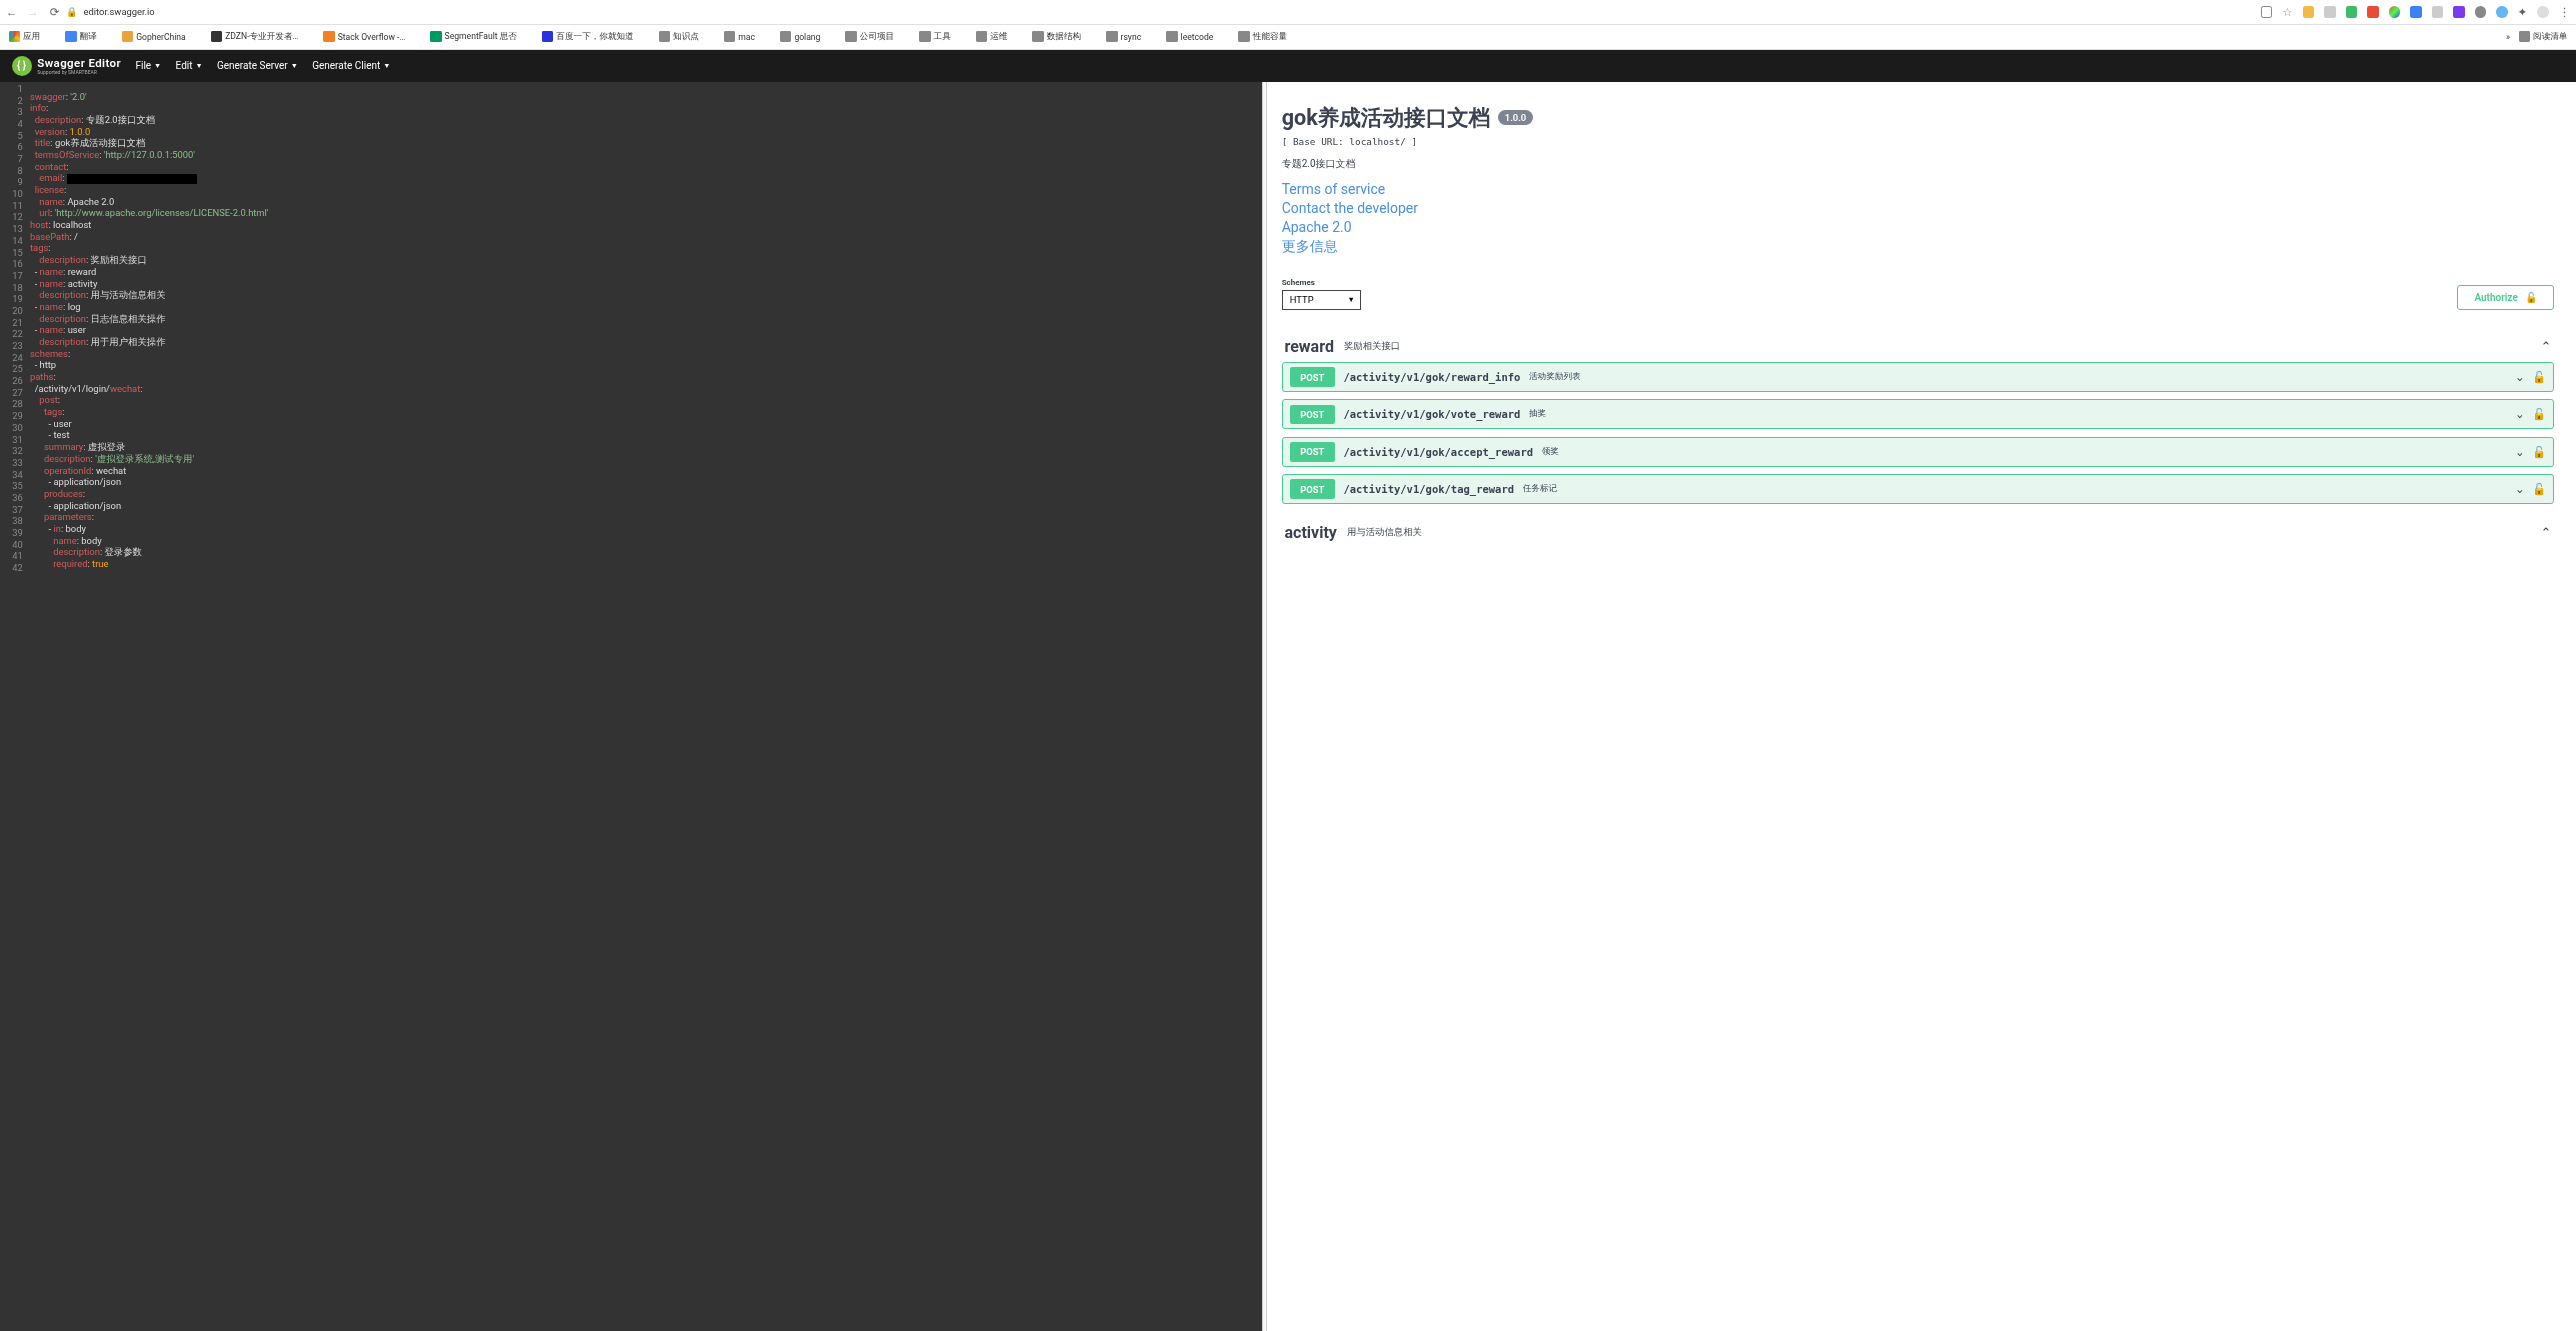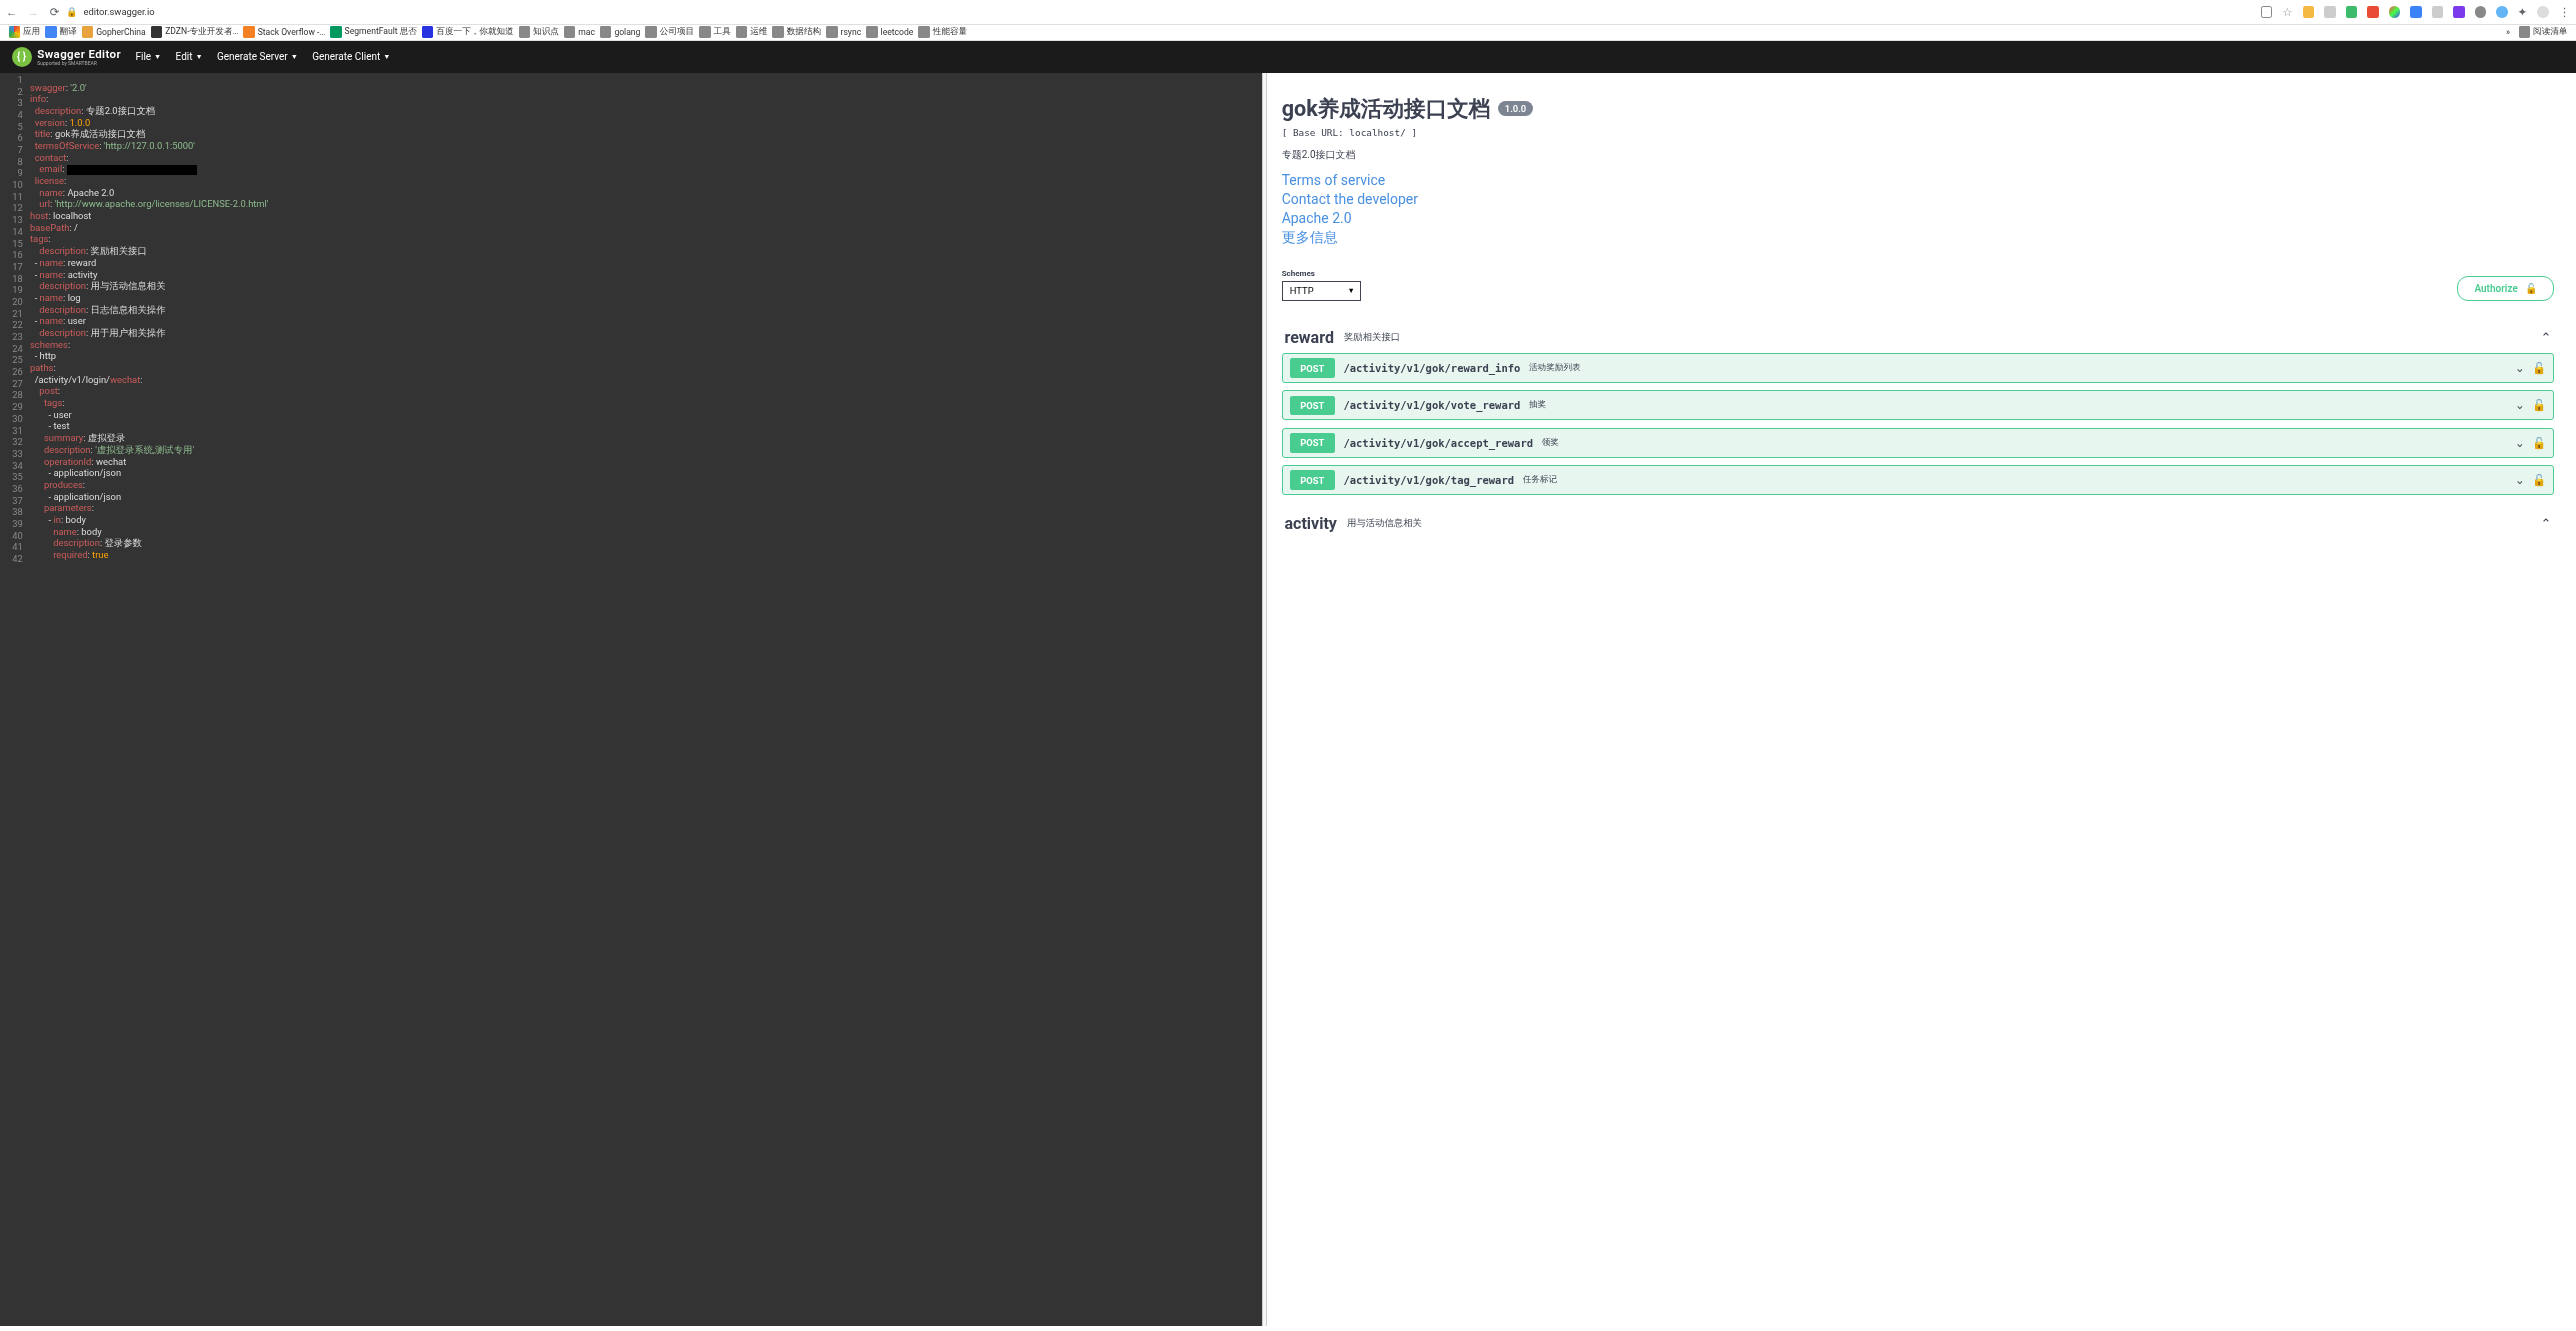--- a/index.html
+++ b/index.html
@@ -4,21 +4,21 @@
 <style>
 *{margin:0;padding:0;box-sizing:border-box;font-family:-apple-system,BlinkMacSystemFont,"Segoe UI",Roboto,sans-serif}
 body{background:#fff;overflow:hidden}
 .browser-bar{height:24.5px;display:flex;align-items:center;padding:0 5.8px;gap:5.8px;border-bottom:0.7px solid #e0e0e0;background:#fff}
 .nav-icons{display:flex;gap:10px;color:#5f6368}
 .nav-icon{width:11.5px;height:11.5px;display:flex;align-items:center;justify-content:center;cursor:pointer}
 .url-bar{flex:1;display:flex;align-items:center;gap:5.8px;font-size:9.4px;color:#333;max-width:216px}
 .lock-icon{color:#5f6368}
 .ext-icons{display:flex;gap:10px;align-items:center;margin-left:auto}
 .ext-icon{width:11.5px;height:11.5px;border-radius:2.2px;display:inline-block}
-.bookmark-bar{height:16px;display:flex;align-items:center;padding:0 8.6px;gap:5px;font-size:8.6px;color:#333;border-bottom:0.7px solid #e0e0e0;background:#fff}
+.bookmark-bar{height:25px;display:flex;align-items:center;padding:0 8.6px;gap:25px;font-size:8.6px;color:#333;border-bottom:0.7px solid #e0e0e0;background:#fff}
 .bk-item{display:flex;align-items:center;gap:2.9px;cursor:pointer;white-space:nowrap}
 .bk-icon{width:11.5px;height:11.5px;display:inline-block;border-radius:1.4px}
 .bk-right{margin-left:auto;display:flex;align-items:center;gap:8.6px}
 .app-header{height:32px;background:#1b1b1b;display:flex;align-items:center;padding:0 11.5px;gap:14.4px}
 .logo-area{display:flex;align-items:center;gap:5.8px}
 .logo-badge{width:20px;height:20px;border-radius:50%;background:#7bc142;display:flex;align-items:center;justify-content:center;color:#fff;font-weight:bold;font-size:10px}
 .logo-text{color:#fff;font-size:11.5px;font-weight:600;letter-spacing:0.4px}
 .logo-sub{font-size:5px;color:#aaa;display:block;margin-top:-1.4px}
 .menu-item{color:#fff;font-size:10px;cursor:pointer;display:flex;align-items:center;gap:2.9px}
 .caret{font-size:7.2px}
@@ -41,21 +41,21 @@
 .api-title{font-size:21.6px;font-weight:700;color:#3b4151}
 .api-version{background:#7d8492;color:#fff;padding:2.2px 7.2px;border-radius:10px;font-size:9.4px;font-weight:600}
 .base-url{font-family:monospace;font-size:9.4px;color:#3b4151;margin-bottom:10px}
 .api-desc{font-size:10px;color:#3b4151;margin-bottom:10px}
 .api-links a{display:block;color:#4990e2;font-size:14px;margin-bottom:2.9px;text-decoration:none}
 .schemes-row{display:flex;justify-content:space-between;align-items:flex-end;margin-top:21.6px;margin-bottom:21.6px}
 .schemes-label{font-size:8px;font-weight:700;color:#3b4151;margin-bottom:2.9px}
 .scheme-select{border:1.4px solid #41444e;padding:3.6px 21.6px 3.6px 7.2px;font-size:9.4px;background:#fff;min-width:79px;appearance:none;position:relative}
 .select-wrap{position:relative;display:inline-block}
 .select-wrap::after{content:"▾";position:absolute;right:7.2px;top:4.3px;pointer-events:none;font-size:8.6px}
-.authorize-btn{border:1.4px solid #49cc90;color:#49cc90;background:#fff;padding:5.8px 16px;font-size:10px;font-weight:600;display:flex;align-items:flex-start;gap:7.2px;cursor:pointer;border-radius:11px}
+.authorize-btn{border:1.4px solid #49cc90;color:#49cc90;background:#fff;padding:5.8px 16px;font-size:10px;font-weight:600;display:flex;align-items:flex-start;gap:7.2px;cursor:pointer;border-radius:3px}
 .tag-block{margin-bottom:13px}
 .tag-header{display:flex;align-items:center;gap:10px;padding:5.8px 2.9px;cursor:pointer}
 .tag-name{font-size:16px;font-weight:700;color:#3b4151}
 .tag-desc{font-size:9.4px;color:#3b4151}
 .tag-chevron{margin-left:auto;color:#3b4151;font-size:13px}
 .operation{border:0.7px solid #49cc90;background:#e8f6f0;border-radius:2.9px;margin-bottom:7.2px;display:flex;align-items:center;padding:4.3px 7.2px;gap:8.6px;cursor:pointer}
 .op-method{background:#49cc90;color:#fff;font-weight:700;font-size:9.4px;padding:4.3px 10px;border-radius:2.2px;min-width:45px;text-align:center}
 .op-path{font-family:monospace;font-weight:600;font-size:10.5px;color:#3b4151}
 .op-summary{font-size:8.6px;color:#3b4151}
 .op-right{margin-left:auto;display:flex;align-items:center;gap:7.2px;color:#3b4151}

